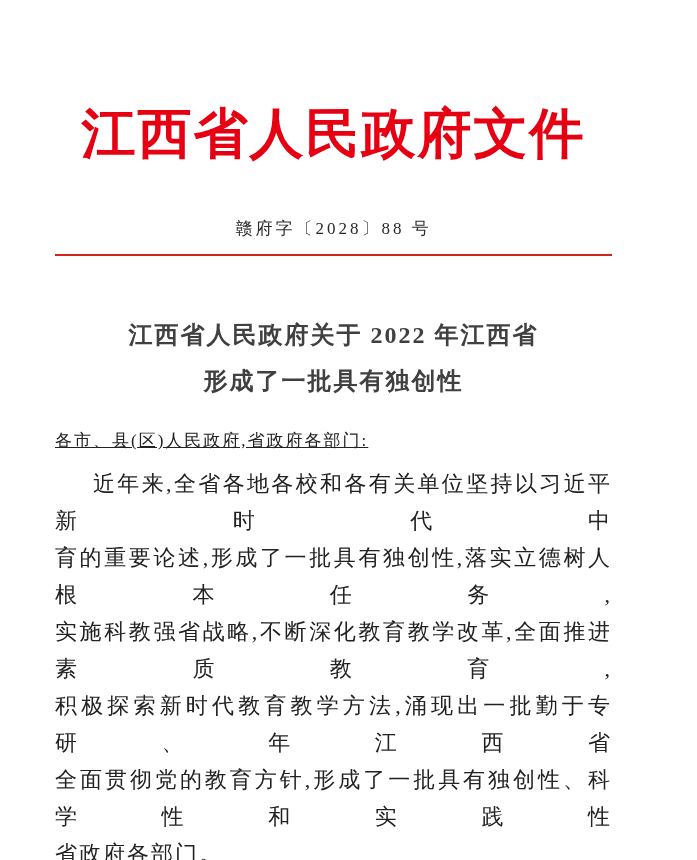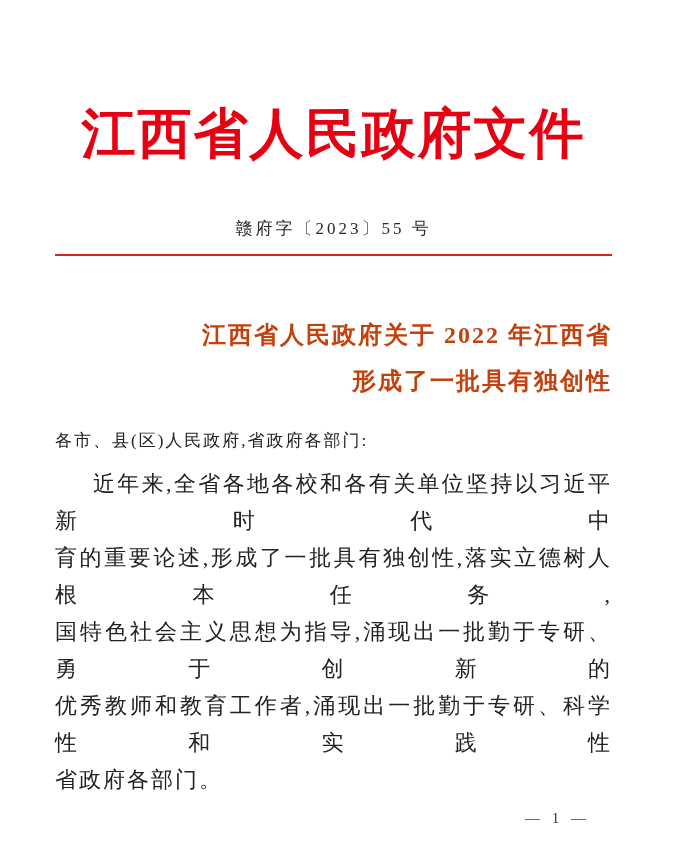--- a/index.html
+++ b/index.html
@@ -40,33 +40,34 @@
     color: #2a2a2a;
   }
   .red-divider {
     margin-top: 14px;
     height: 2px;
     background: #d2241e;
     border: none;
   }
   .doc-title {
     margin-top: 56px;
-    text-align: right;
+    text-align: center;
     font-size: 24px;
     line-height: 46px;
     font-weight: bold;
     letter-spacing: 2px;
-    color: #c2410c;
+    color: #404040;
   }
   .salutation {
     margin-top: 18px;
     font-size: 17px;
     line-height: 37px;
     letter-spacing: 2px;
     color: #222222;
+    text-decoration: underline;
   }
   .paragraph {
     margin-top: 6px;
     font-size: 22px;
     line-height: 37px;
     letter-spacing: 2px;
     color: #222222;
   }
   .para-line {
     text-align: justify;
@@ -90,35 +91,36 @@
   }
 </style>
 </head>
 <body>
 
 <div class="page">
   <div class="content">
 
     <div class="letterhead">江西省人民政府文件</div>
 
-    <div class="doc-number">赣府字〔2023〕55 号</div>
+    <div class="doc-number">赣府字〔2028〕88 号</div>
 
     <hr class="red-divider">
 
     <div class="doc-title">
       <div>江西省人民政府关于 2022 年江西省</div>
       <div>形成了一批具有独创性</div>
     </div>
 
     <div class="salutation">各市、县(区)人民政府,省政府各部门:</div>
 
     <div class="paragraph">
       <div class="para-line first">近年来,全省各地各校和各有关单位坚持以习近平新时代中</div>
       <div class="para-line">育的重要论述,形成了一批具有独创性,落实立德树人根本任务,</div>
-      <div class="para-line">国特色社会主义思想为指导,涌现出一批勤于专研、勇于创新的</div>
-      <div class="para-line">优秀教师和教育工作者,涌现出一批勤于专研、科学性和实践性</div>
+      <div class="para-line">实施科教强省战略,不断深化教育教学改革,全面推进素质教育,</div>
+      <div class="para-line">积极探索新时代教育教学方法,涌现出一批勤于专研、年江西省</div>
+      <div class="para-line">全面贯彻党的教育方针,形成了一批具有独创性、科学性和实践性</div>
       <div class="para-line last">省政府各部门。</div>
     </div>
 
     <div class="page-number">— 1 —</div>
 
   </div>
 </div>
 
 </body></html>

